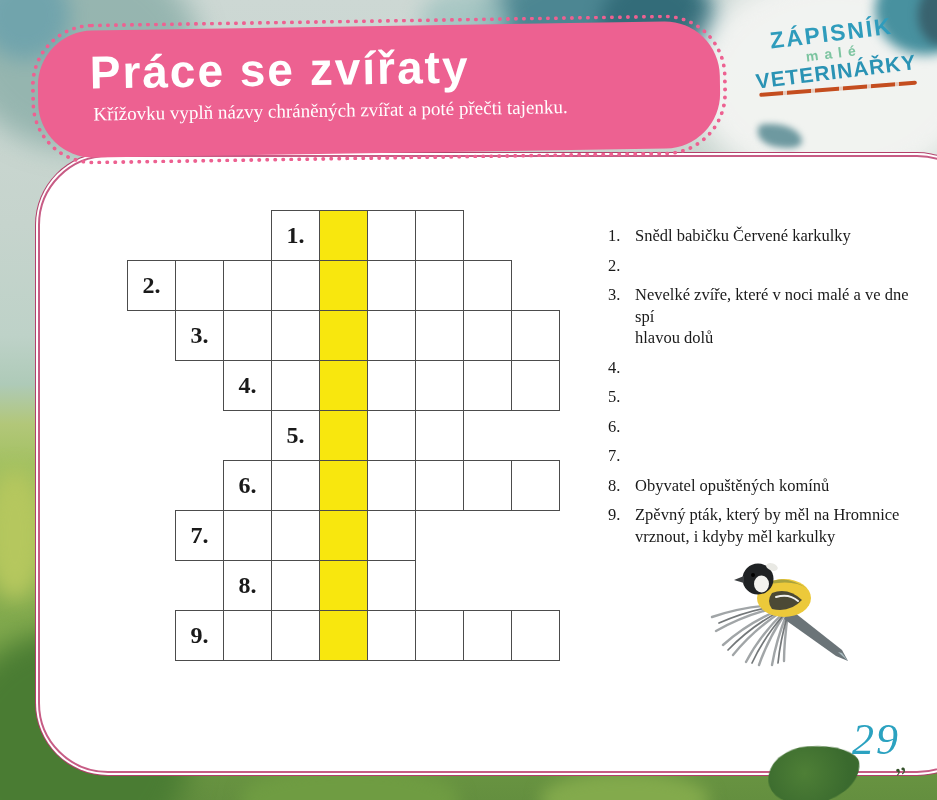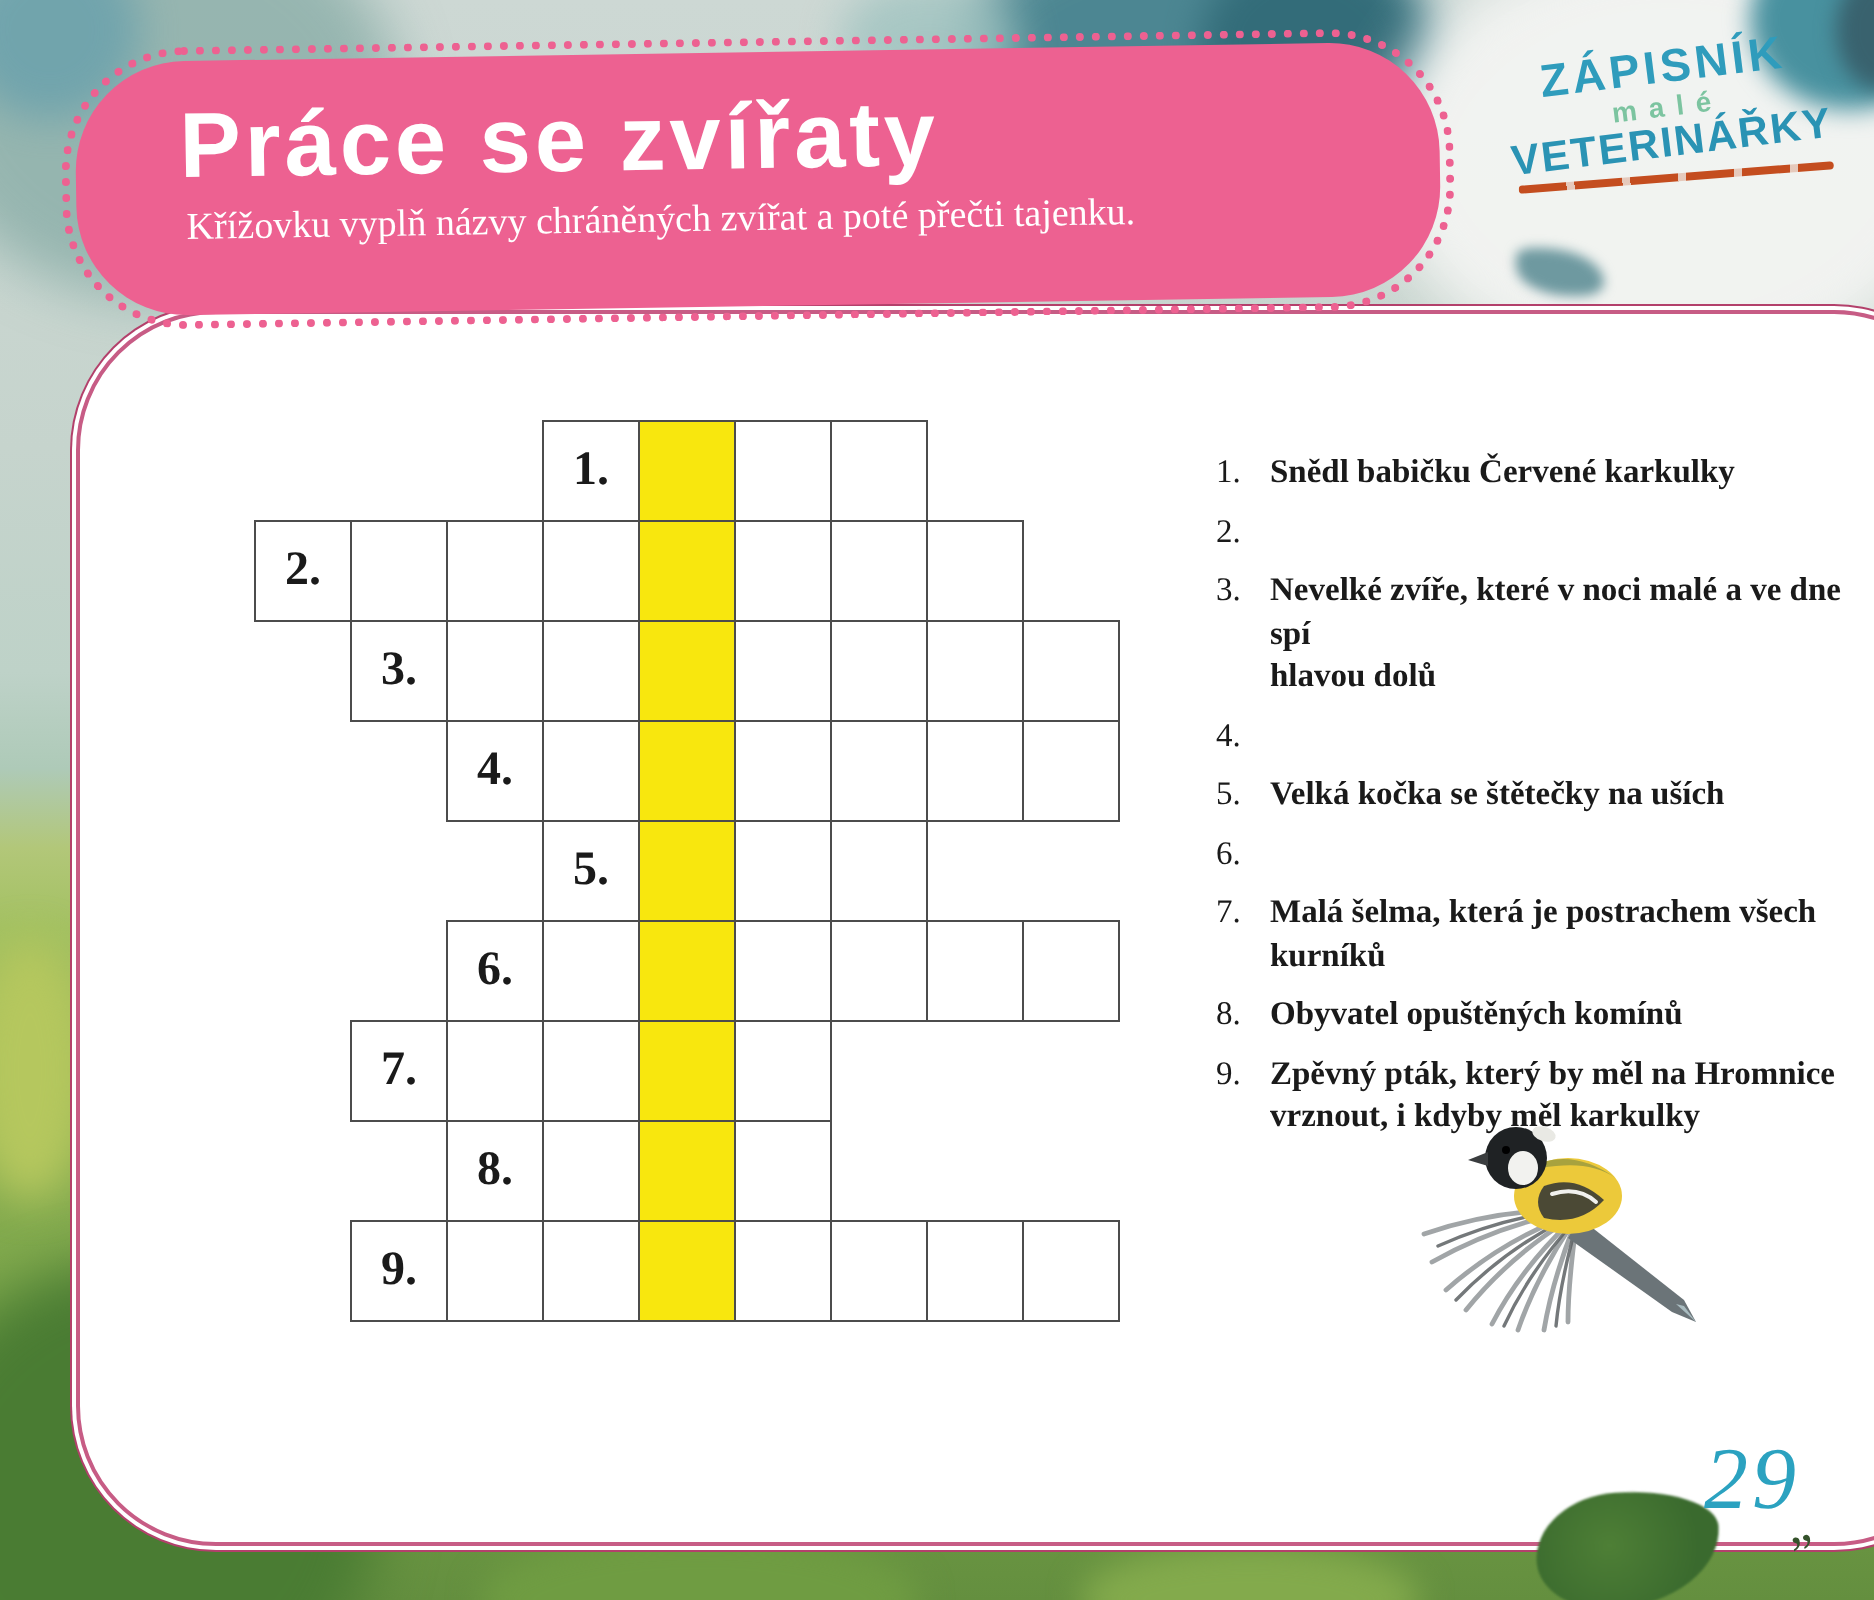--- a/index.html
+++ b/index.html
@@ -77,21 +77,21 @@
     font-family:"Liberation Serif", serif;font-weight:bold;
     font-size:24px;color:#1a1a1a;
   }
   
   .clues{position:absolute;z-index:2;left:608px;top:225px;width:322px;}
   .clue{display:flex;margin-bottom:8px;}
   .clue-num{
     flex:0 0 27px;font-size:16.5px;line-height:21.5px;color:#1a1a1a;
   }
   .clue-text{
-    font-size:16.5px;line-height:21.5px;color:#1a1a1a;white-space:pre-line;font-weight:bold;
+    font-size:16.5px;line-height:21.5px;color:#1a1a1a;white-space:pre-line;
   }
   
   .bird{position:absolute;z-index:2;left:692px;top:553px;width:172px;height:118px;}
   
   .pagenum{
     position:absolute;z-index:4;left:852px;top:714px;
     font-family:"Liberation Serif", serif;font-style:italic;
     font-size:44px;color:#2ba2c0;letter-spacing:2px;
   }
   .green-blob{
@@ -224,29 +224,26 @@
     <div class="clue">
       <span class="clue-num">3.</span>
       <span class="clue-text">Nevelké zvíře, které v noci malé a ve dne spí
 hlavou dolů</span>
     </div>
     <div class="clue">
       <span class="clue-num">4.</span>
     </div>
     <div class="clue">
       <span class="clue-num">5.</span>
-      <span class="clue-text">Velká kočka se štětečky na uších</span>
     </div>
     <div class="clue">
       <span class="clue-num">6.</span>
     </div>
     <div class="clue">
       <span class="clue-num">7.</span>
-      <span class="clue-text">Malá šelma, která je postrachem všech
-kurníků</span>
     </div>
     <div class="clue">
       <span class="clue-num">8.</span>
       <span class="clue-text">Obyvatel opuštěných komínů</span>
     </div>
     <div class="clue">
       <span class="clue-num">9.</span>
       <span class="clue-text">Zpěvný pták, který by měl na Hromnice
 vrznout, i kdyby měl karkulky</span>
     </div>

